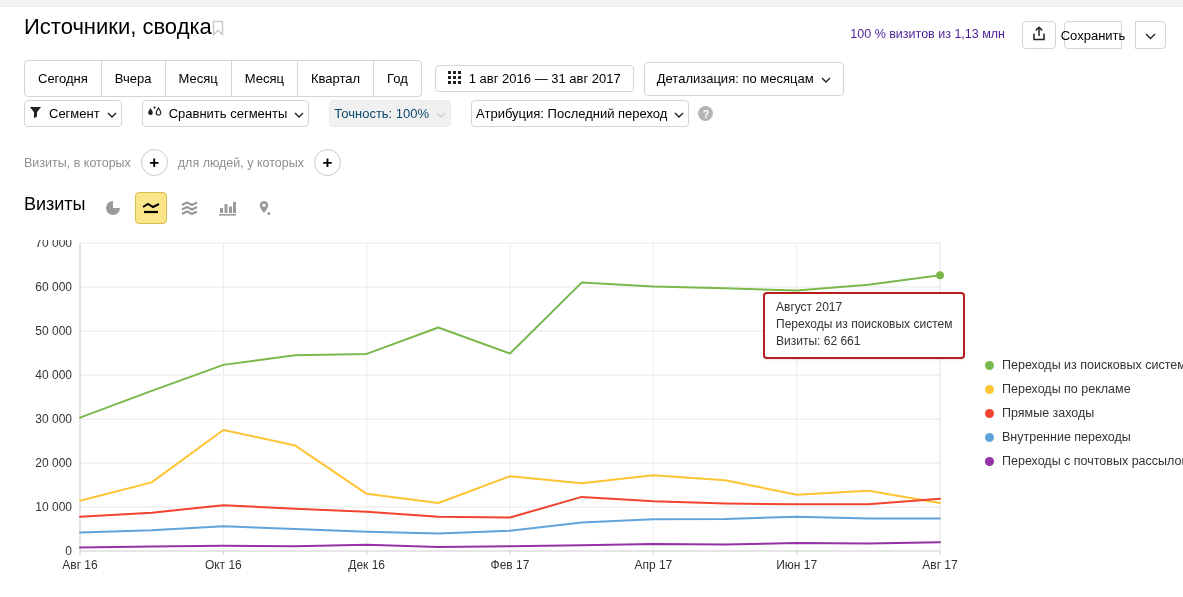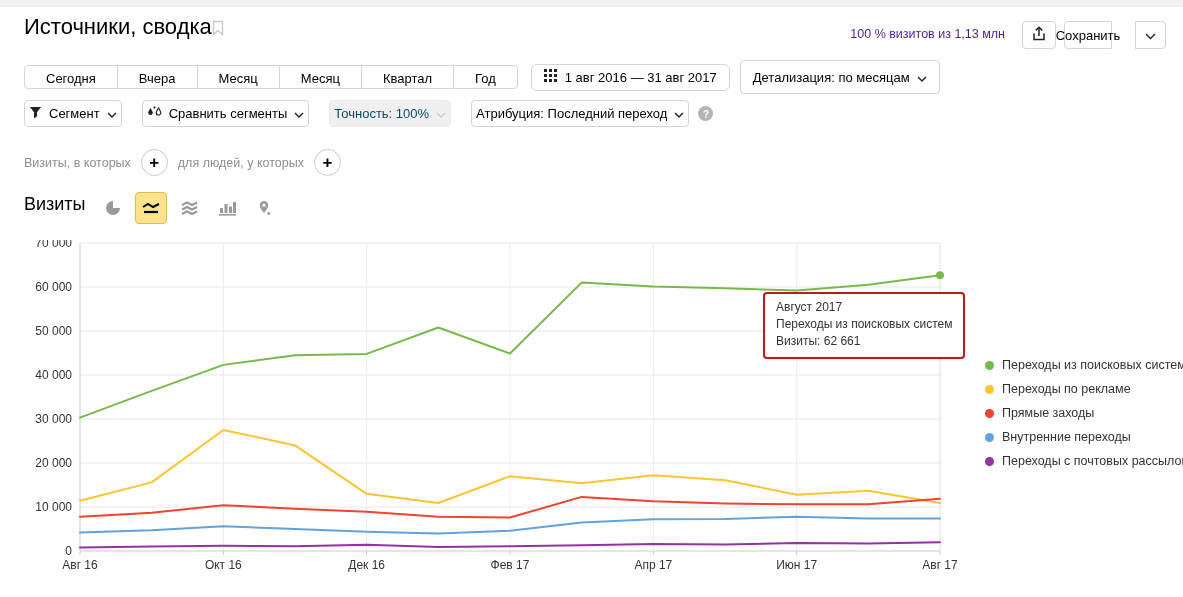--- a/index.html
+++ b/index.html
@@ -8,31 +8,31 @@
   .topstrip{position:absolute;left:0;top:0;width:1183px;height:6px;background:#f2f2f2;border-bottom:1px solid #ededed;}
 
   
   .title{position:absolute;left:24px;top:14px;font-size:22px;color:#000;display:flex;align-items:center;}
   .bookmark{color:#c9c9c9;display:inline-flex;margin-top:2px;}
   .visits-summary{position:absolute;right:178px;top:27px;font-size:12.5px;color:#4c1d95;white-space:nowrap;}
   .btn{box-sizing:border-box;display:inline-flex;align-items:center;justify-content:center;
        background:#fff;border:1px solid #d5d5d5;border-radius:4px;font-size:13px;color:#000;
        cursor:pointer;white-space:nowrap;}
   .export-btn{position:absolute;left:1022px;top:21px;width:34px;height:28px;}
-  .save-btn{position:absolute;left:1064px;top:21px;width:48px;height:28px;border-radius:4px 0 0 4px;}
+  .save-btn{position:absolute;left:1064px;top:21px;width:58px;height:28px;border-radius:4px 0 0 4px;}
   .save-caret{position:absolute;left:1135px;top:21px;width:31px;height:28px;border-radius:0 4px 4px 0;}
 
   
   .row1{position:absolute;left:24px;top:60px;display:flex;align-items:center;}
   .tabs{display:flex;}
-  .tabs .tab{box-sizing:border-box;height:24px;line-height:25px;padding:0 21px;border:1px solid #d5d5d5;
+  .tabs .tab{box-sizing:border-box;height:37px;line-height:25px;padding:0 13px;border:1px solid #d5d5d5;
        margin-left:-1px;background:#fff;font-size:13px;cursor:pointer;}
   .tabs .tab:first-child{border-radius:4px 0 0 4px;margin-left:0;}
   .tabs .tab:last-child{border-radius:0 4px 4px 0;}
-  .range-btn{height:27px;margin-left:13px;padding:0 12px;gap:8px;border-radius:6px;}
+  .range-btn{height:27px;margin-left:13px;padding:0 12px;gap:8px;}
   .dd-btn{height:27px;margin-left:10px;padding:16px 12px;gap:7px;}
 
   
   .row2{position:absolute;left:24px;top:100px;display:flex;align-items:center;}
   .row2 .btn{height:27px;padding:0 4px;gap:7px;}
   .gap8{margin-left:20px;}
   .disabled-btn{background:#f0f0f0;border-color:#eaeaea;color:#0c4a6e;}
   .disabled-btn svg{opacity:.55;}
   .help-circle{margin-left:9px;width:15px;height:15px;border-radius:50%;background:#b5b5b5;color:#fff;
        font-size:10.5px;font-weight:bold;display:inline-flex;align-items:center;justify-content:center;cursor:pointer;}

